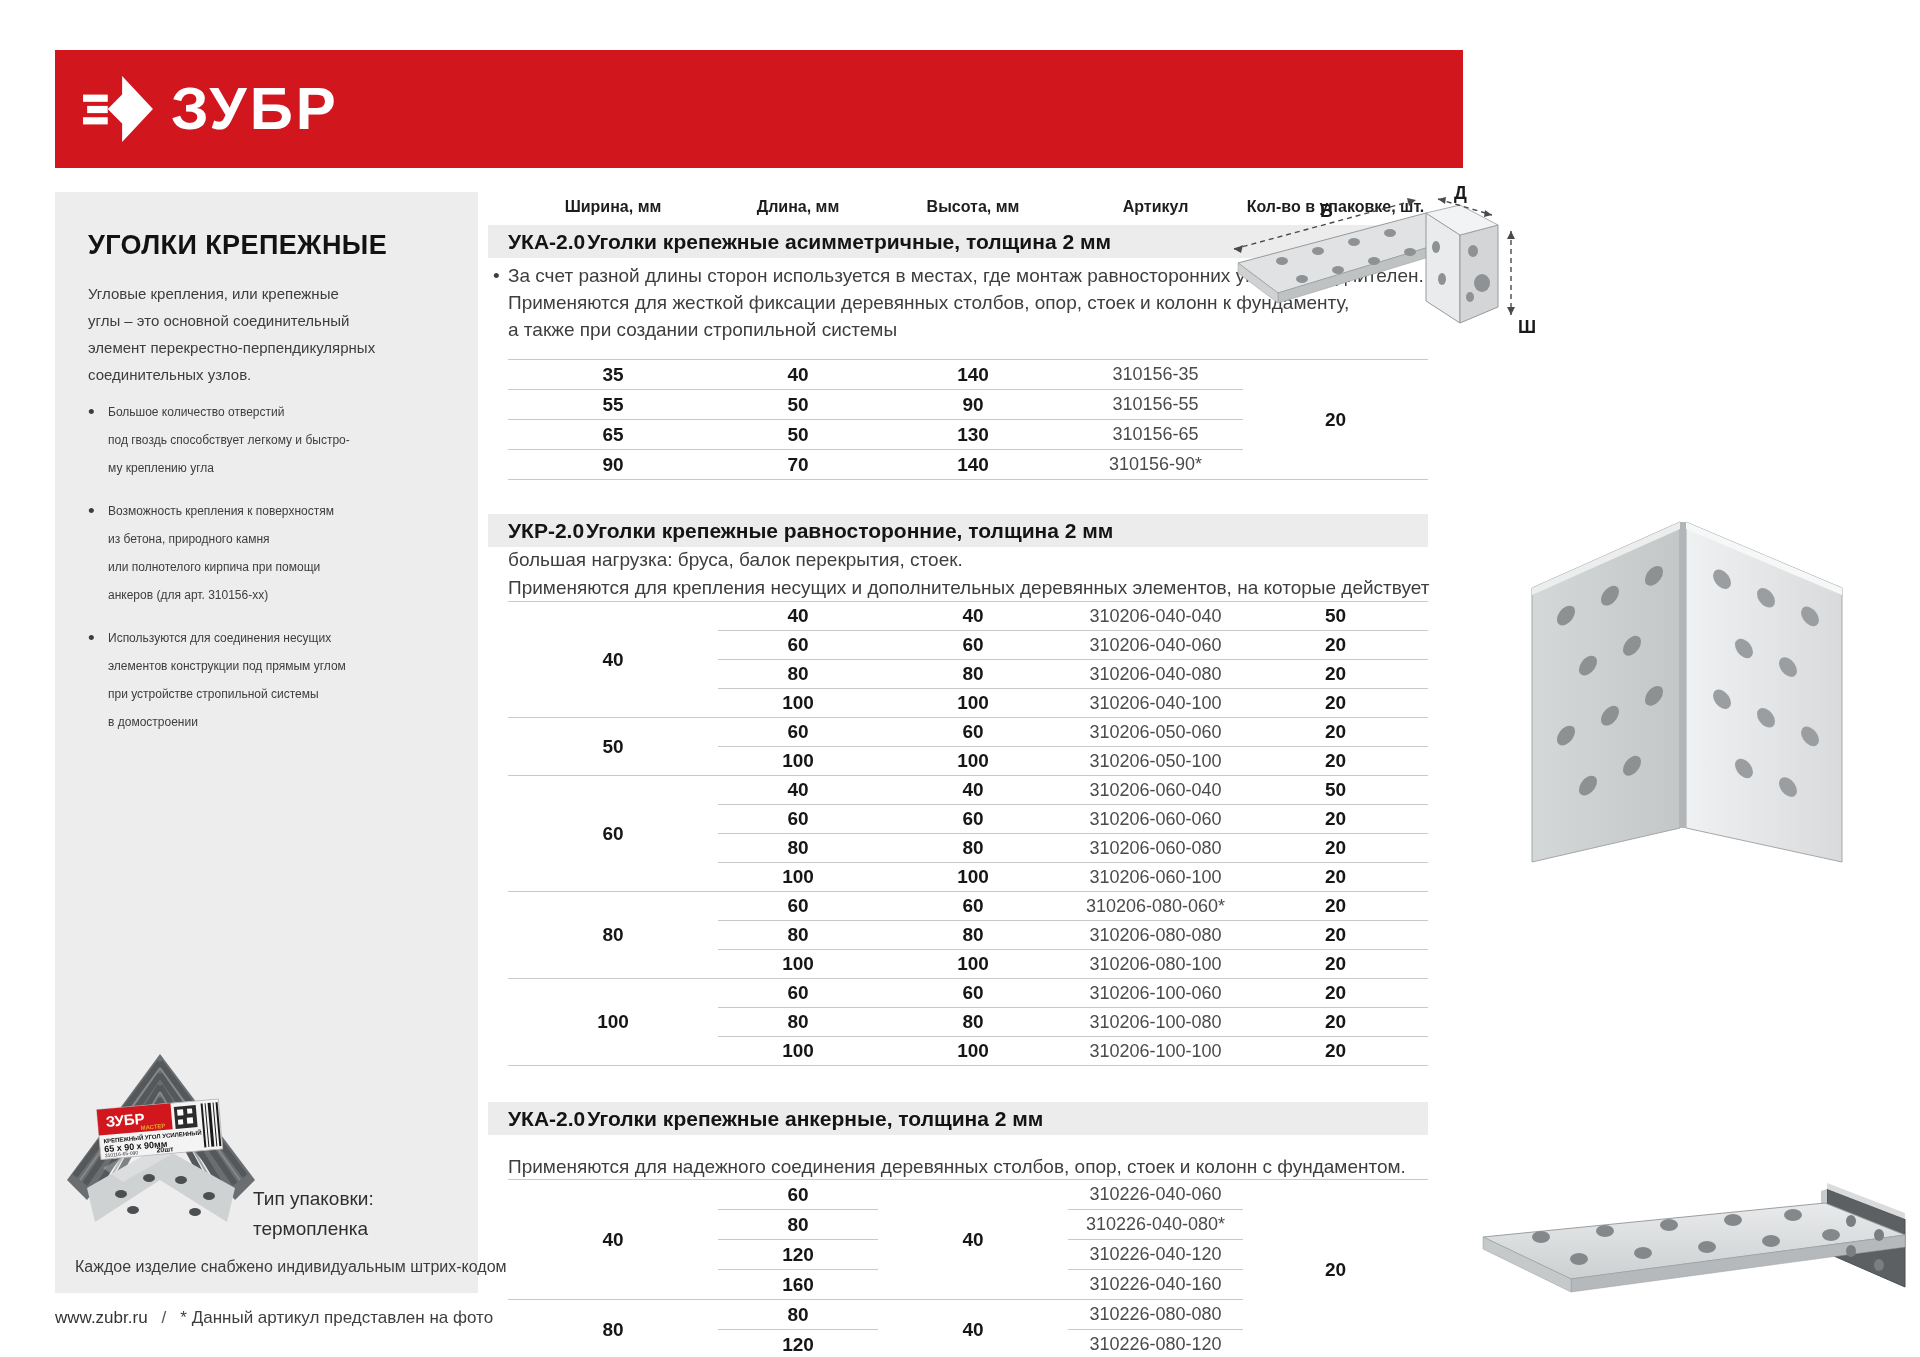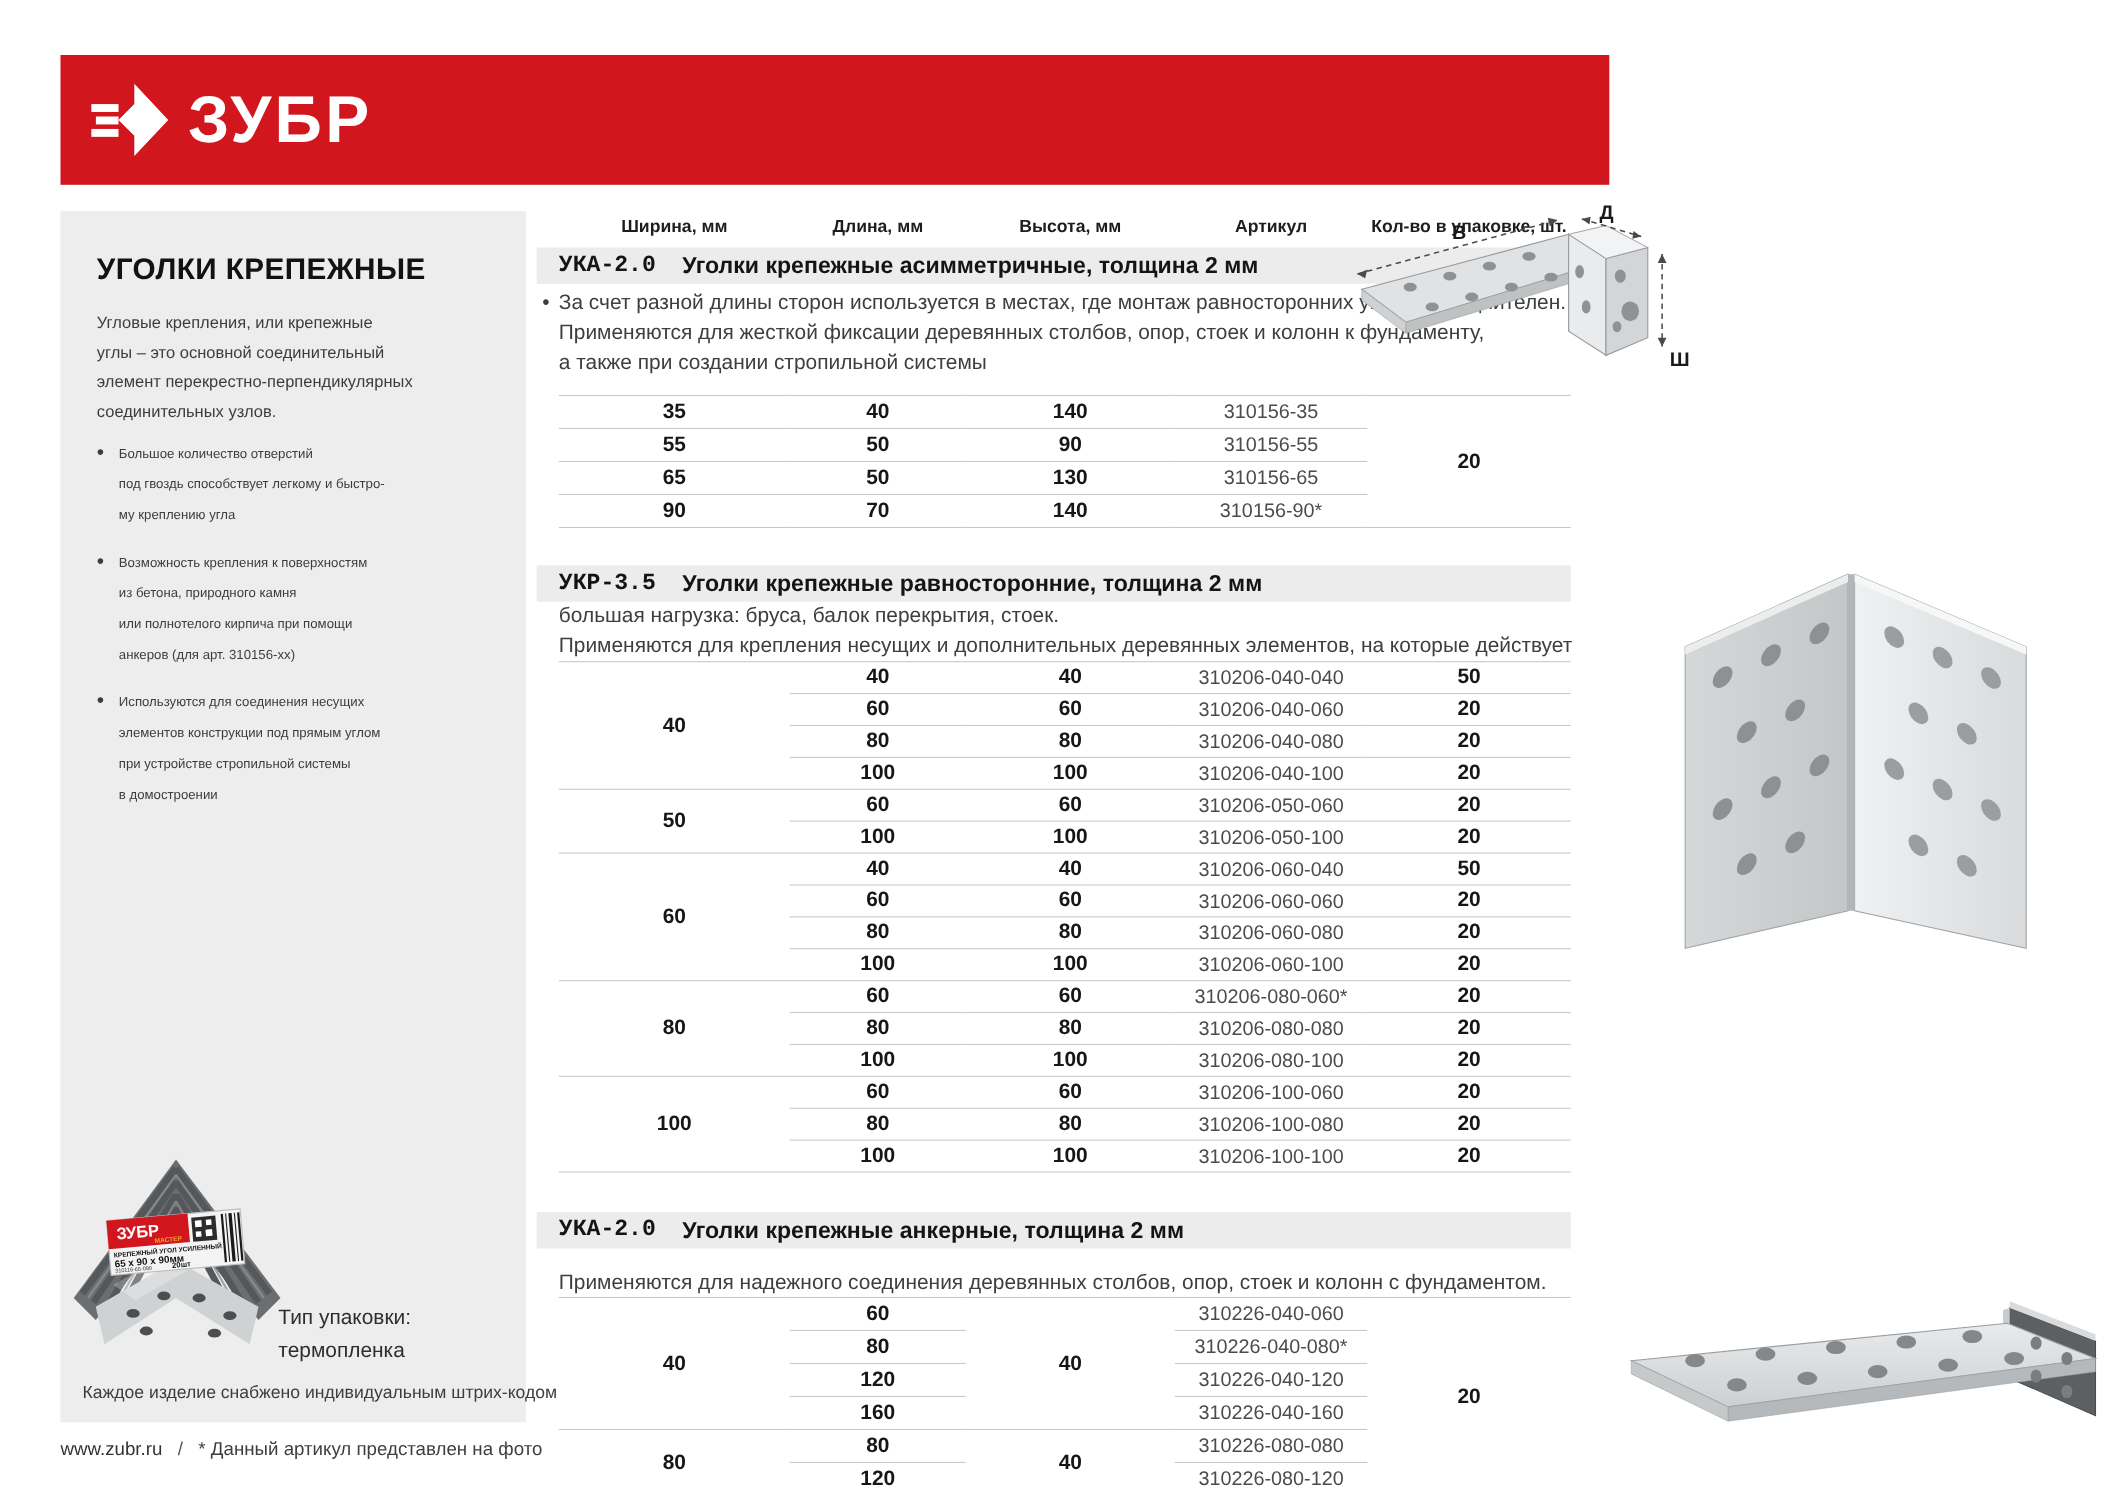--- a/index.html
+++ b/index.html
@@ -28,21 +28,21 @@
   .footer .sep{margin:0 14px;color:#555;}
   .footer .note{color:#3e3e3e;}
 
   
   .main{position:absolute;left:488px;top:192px;width:940px;}
   table{border-collapse:collapse;table-layout:fixed;}
   .cols-table{margin-left:20px;width:920px;}
   .hdr-table td{font-weight:700;font-size:16px;color:#1d1d1d;text-align:center;height:30px;padding:0;}
   .band{margin-top:3px;background:#ececec;height:33px;display:flex;align-items:center;
         padding-left:20px;font-size:21px;font-weight:700;color:#141414;box-sizing:border-box;}
-  .band .code{margin-right:24px;font-family:Liberation Mono, monospace;}
+  .band .code{margin-right:2px;}
   .band.b2{margin-top:34px;}
   .band.b3{margin-top:36px;}
   .bullet-line{margin:5px 0 0 5px;display:flex;align-items:center;height:26px;}
   .bullet-line .dot{width:15px;font-size:19px;color:#3e3e3e;}
   .desc{margin-left:20px;font-size:19px;color:#3e3e3e;height:27px;line-height:27px;white-space:nowrap;}
   .desc.tight{height:26px;line-height:26px;}
   .desc.last3{height:24px;line-height:24px;}
   .btxt{font-size:19px;color:#3e3e3e;}
   .spec{margin-left:20px;width:920px;border-top:1px solid #c9c9c9;margin-top:16px;}
   .spec td{border-bottom:1px solid #c9c9c9;height:29px;text-align:center;padding:0;vertical-align:middle;}
@@ -240,21 +240,21 @@
       <tr>
         <td class="num">90</td>
             <td class="num">70</td>
         <td class="num">140</td>
             <td class="art">310156-90*</td>
       </tr>
     </tbody>
       </table>
 
     <div class="band b2">
-      <span class="code">УКР-3.5</span>
+      <span class="code">УКР-2.0</span>
       <span>Уголки крепежные равносторонние, толщина 2 мм</span>
     </div>
     <div class="desc tight">большая нагрузка: бруса, балок перекрытия, стоек.</div>
     <div class="desc tight" style="margin-top:2px">Применяются для крепления несущих и дополнительных деревянных элементов, на которые действует</div>
 
     <table class="spec spec2" style="margin-top:0">
       <colgroup>
           <col style="width:210px">
           <col style="width:160px">
           <col style="width:190px">

